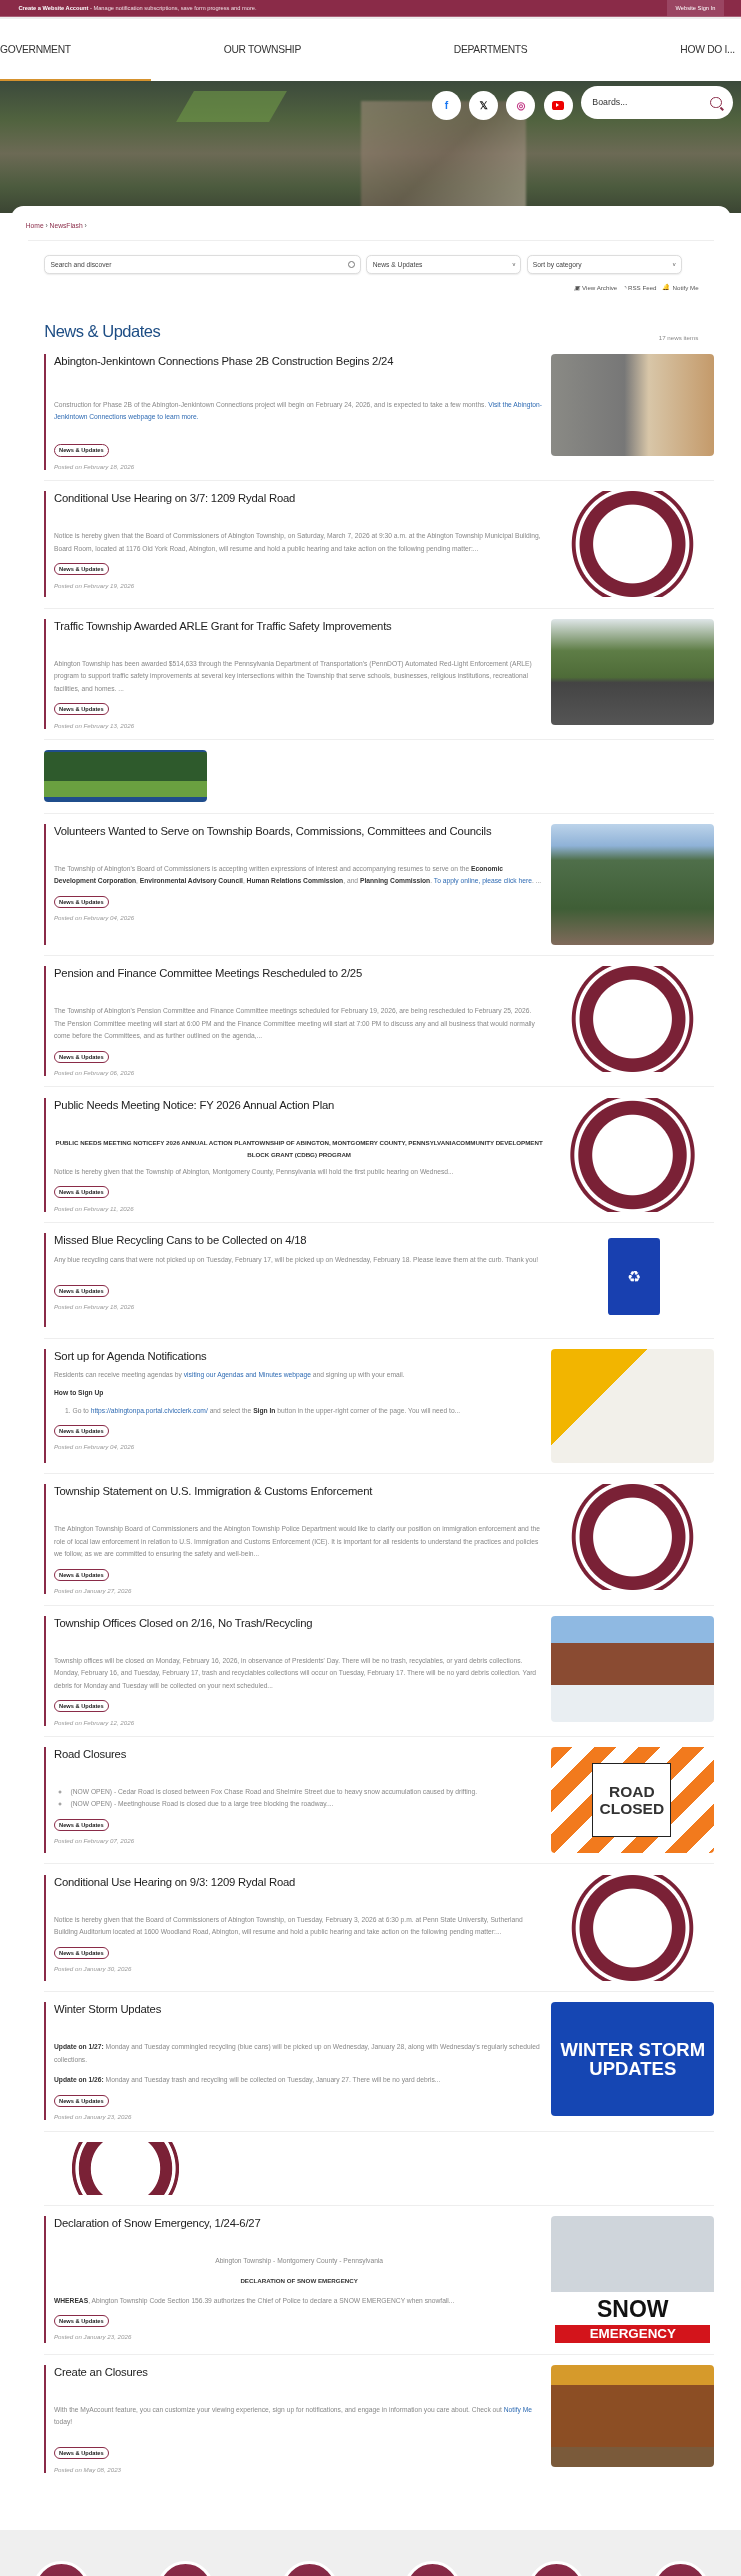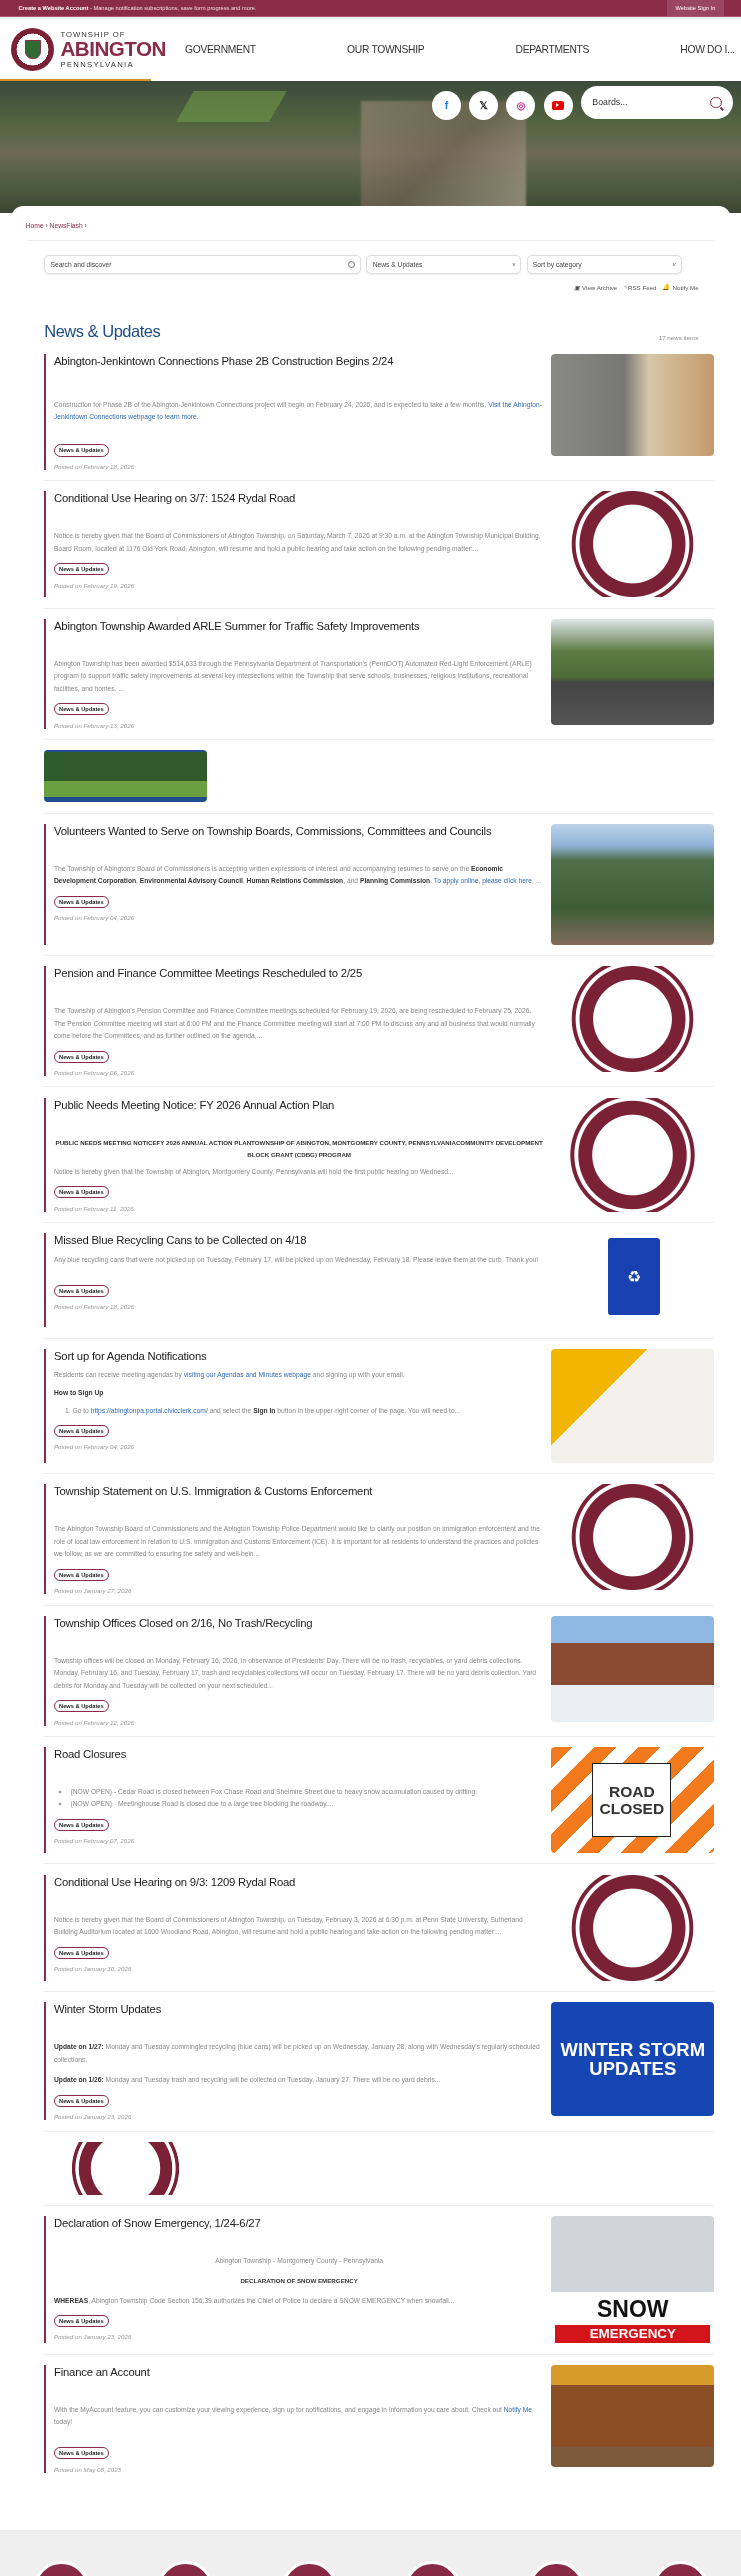--- a/index.html
+++ b/index.html
@@ -92,30 +92,20 @@
 </style>
 </head>
 <body>
 
 <div class="topbar">
   <div class="acct"><b>Create a Website Account</b><span> - Manage notification subscriptions, save form progress and more.</span></div>
   <div class="signin">Website Sign In</div>
 </div>
 
 <div class="header">
-  <div class="logo">
-    <div class="seal">
-        <div class="seal-inner"></div>
-      </div>
-    <div class="logo-text">
-      <div class="lt1">TOWNSHIP OF</div>
-      <div class="lt2">ABINGTON</div>
-      <div class="lt3">PENNSYLVANIA</div>
-    </div>
-  </div>
   <nav class="mainnav">
     <a>GOVERNMENT</a>
     <a>OUR TOWNSHIP</a>
     <a>DEPARTMENTS</a>
     <a>HOW DO I...</a>
   </nav>
 </div>
 
 <div class="hero">
   <div class="social">
@@ -179,31 +169,31 @@
         <a class="title">Abington-Jenkintown Connections Phase 2B Construction Begins 2/24</a>
         <div class="body" style="margin-top:20.6px"><span>Construction for Phase 2B of the Abington-Jenkintown Connections project will begin on February 24, 2026, and is expected to take a few months. </span><a>Visit the Abington-Jenkintown Connections webpage to learn more.</a></div>
         <span class="tag" style="margin-top:20.6px">News &amp; Updates</span>
         <div class="posted">Posted on February 18, 2026</div>
       </div>
       <div class="thumb t-constr" style="height:102px"></div>
     </div>
 
     <div class="item">
       <div class="left">
-        <a class="title">Conditional Use Hearing on 3/7: 1524 Rydal Road</a>
+        <a class="title">Conditional Use Hearing on 3/7: 1209 Rydal Road</a>
         <div class="body" style="margin-top:14.4px">Notice is hereby given that the Board of Commissioners of Abington Township, on Saturday, March 7, 2026 at 9:30 a.m. at the Abington Township Municipal Building, Board Room, located at 1176 Old York Road, Abington, will resume and hold a public hearing and take action on the following pending matter:...</div>
         <span class="tag">News &amp; Updates</span>
         <div class="posted">Posted on February 19, 2026</div>
       </div>
       <div class="thumb t-seal" style="height:106px"></div>
     </div>
 
     <div class="item">
       <div class="left">
-        <a class="title">Abington Township Awarded ARLE Summer for Traffic Safety Improvements</a>
+        <a class="title">Traffic Township Awarded ARLE Grant for Traffic Safety Improvements</a>
         <div class="body" style="margin-top:14.4px">Abington Township has been awarded $514,633 through the Pennsylvania Department of Transportation's (PennDOT) Automated Red-Light Enforcement (ARLE) program to support traffic safety improvements at several key intersections within the Township that serve schools, businesses, religious institutions, recreational facilities, and homes. ...</div>
         <span class="tag">News &amp; Updates</span>
         <div class="posted">Posted on February 13, 2026</div>
       </div>
       <div class="thumb t-street" style="height:106px"></div>
     </div>
 
     <div class="item">
       <div class="thumb t-park" style="height:52px"></div>
     </div>
@@ -332,21 +322,21 @@
         <div class="body center" style="margin-top:7.2px;font-size:6.2px">DECLARATION OF SNOW EMERGENCY</div>
         <div class="body" style="margin-top:7.2px"><b>WHEREAS</b><span>, Abington Township Code Section 156.39 authorizes the Chief of Police to declare a SNOW EMERGENCY when snowfall...</span></div>
         <span class="tag">News &amp; Updates</span>
         <div class="posted">Posted on January 23, 2026</div>
       </div>
       <div class="thumb t-snow" style="height:127px"></div>
     </div>
 
     <div class="item">
       <div class="left">
-        <a class="title">Finance an Account</a>
+        <a class="title">Create an Closures</a>
         <div class="body" style="margin-top:14.4px"><span>With the MyAccount feature, you can customize your viewing experience, sign up for notifications, and engage in information you care about. Check out </span><a>Notify Me</a><span> today!</span></div>
         <span class="tag" style="margin-top:18.5px">News &amp; Updates</span>
         <div class="posted">Posted on May 08, 2023</div>
       </div>
       <div class="thumb t-library" style="height:102px"></div>
     </div>
   </div>
 </div>
 
 <div class="quick">

